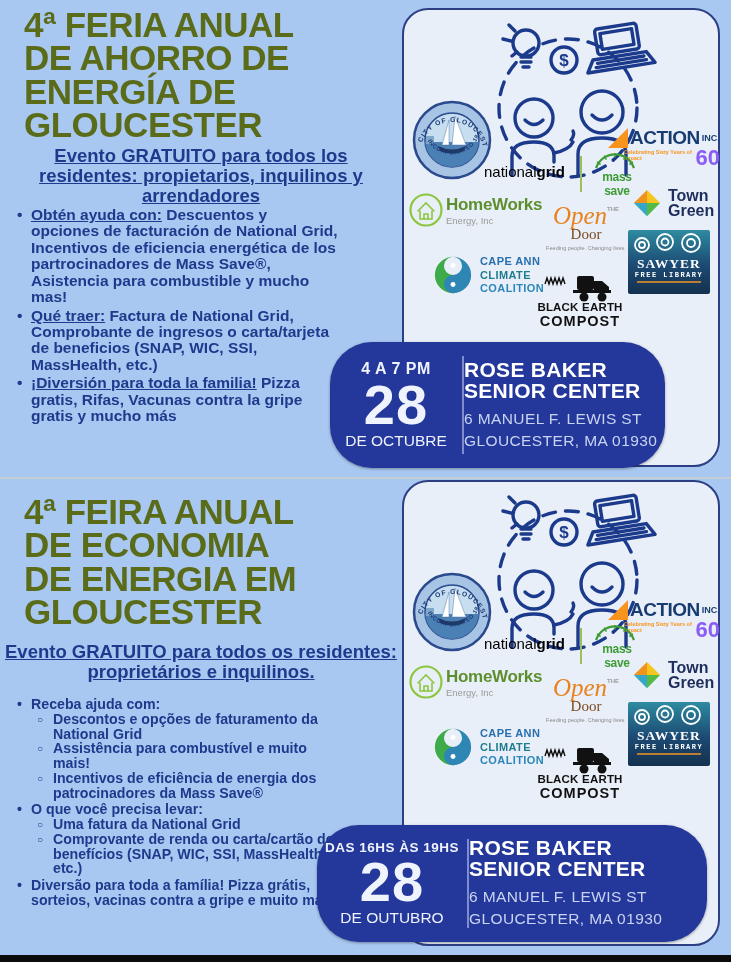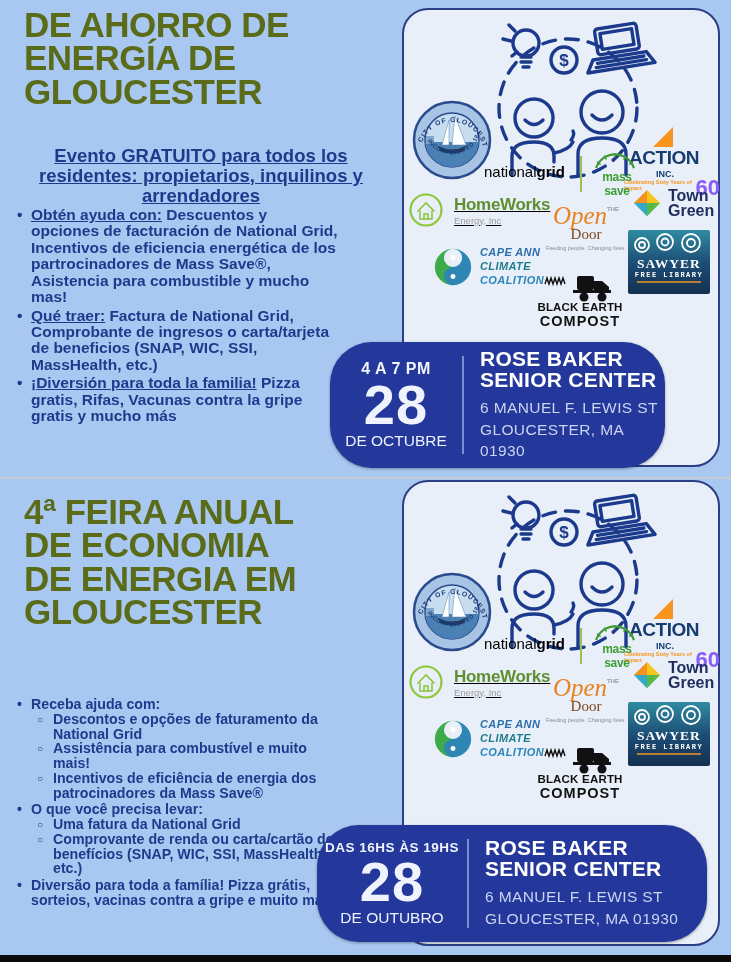--- a/index.html
+++ b/index.html
@@ -34,49 +34,49 @@
   .card{position:absolute;left:402px;width:318px;background:#e9eff8;
         border:2px solid #2c3f85;border-radius:26px;z-index:1;box-sizing:border-box;}
   .flyer-es .card{top:8px;height:459px;}
   .flyer-pt .card{top:1px;height:466px;}
 
   .illu{position:absolute;left:64px;top:2px;width:200px;height:170px;}
 
   .seal{position:absolute;left:8px;top:90px;width:80px;height:80px;}
 
   .action{position:absolute;left:204px;top:117px;width:112px;}
-  .action-row1{display:flex;align-items:center;flex-direction:column;}
+  .action-row1{display:flex;align-items:center;}
   .action-tri{width:0;height:0;border-bottom:20px solid #f7941d;border-left:20px solid transparent;margin-right:2px;}
   .action-name{color:#173d70;font-weight:800;font-size:19px;letter-spacing:-0.5px;}
   .action-inc{color:#173d70;font-weight:700;font-size:9px;margin-left:2px;}
   .action-row2{display:flex;align-items:flex-start;margin-top:0;}
   .action-tag{color:#f7941d;font-size:5.5px;font-weight:700;width:72px;margin-left:16px;}
   .action-60{color:#8b5cf6;font-size:22px;font-weight:800;line-height:0.8;}
 
   .ng{position:absolute;left:80px;top:153px;font-size:15px;color:#000000;}
   .ng-b{font-weight:800;}
   .ng-divider{position:absolute;left:176px;top:146px;width:2px;height:36px;background:#9dbf57;}
   .masssave{position:absolute;left:184px;top:142px;width:58px;text-align:center;}
   .masssave-text{color:#3f9c35;font-weight:800;font-size:12px;letter-spacing:-0.3px;}
 
   .homeworks{position:absolute;left:4px;top:182px;display:flex;align-items:center;}
-  .hw-text{margin-left:10px;text-decoration:underline;}
+  .hw-text{margin-left:2px;}
   .hw-name{color:#5e8f2e;font-weight:700;font-size:17px;letter-spacing:-0.3px;}
   .hw-sub{color:#9a9a9a;font-size:9.5px;text-align:left;}
 
   .towngreen{position:absolute;left:228px;top:178px;display:flex;align-items:center;}
   .tg-text{margin-left:6px;color:#1d2e5e;font-weight:800;font-size:16px;line-height:0.95;}
 
   .opendoor{position:absolute;left:138px;top:196px;width:88px;text-align:center;}
   .od-open{font-family:"Liberation Serif",serif;font-style:italic;color:#e8821e;font-size:25px;line-height:0.8;}
   .od-the{font-size:6px;color:#9a9a9a;font-weight:700;vertical-align:top;}
   .od-door{font-family:"Liberation Serif",serif;color:#7b4a21;font-size:15px;line-height:0.9;}
   .od-tag{color:#8a8a8a;font-size:5.6px;margin-top:3px;}
 
-  .capeann{position:absolute;left:28px;top:236px;display:flex;align-items:flex-start;font-style:italic;}
+  .capeann{position:absolute;left:28px;top:244px;display:flex;align-items:flex-end;}
   .ca-text{margin-left:6px;font-weight:800;font-size:11px;line-height:1.25;letter-spacing:0.4px;}
   .ca-1{color:#2a6fad;}.ca-2{color:#1f7d8d;}.ca-3{color:#2a86b8;}
 
   .sawyer{position:absolute;left:224px;top:220px;width:82px;height:64px;border-radius:2px;
           background:linear-gradient(#2e8ba0,#1c4a73 55%,#14314f);text-align:center;overflow:hidden;}
   .sw-1{color:#fff;font-family:"Liberation Serif",serif;font-weight:700;font-size:13.5px;letter-spacing:1px;line-height:1;margin-top:1px;}
   .sw-2{color:#fff;font-family:Liberation Mono, monospace;font-weight:700;font-size:7px;letter-spacing:1.5px;}
   .sw-tagbar{margin:2px auto 0;width:64px;height:2px;background:#d98a2b;opacity:0.85;}
 
   .blackearth{position:absolute;left:126px;top:264px;width:100px;text-align:center;color:#111;}
@@ -89,35 +89,36 @@
   .flyer-es .banner{left:330px;top:342px;width:335px;height:126px;}
   .flyer-pt .banner{left:317px;top:346px;width:390px;height:117px;}
   .banner-left{display:flex;flex-direction:column;align-items:center;justify-content:center;
                flex:0 0 132px;color:#eef3fd;}
   .flyer-pt .banner-left{flex:0 0 150px;}
   .banner-time{font-weight:800;font-size:16px;letter-spacing:0.5px;white-space:nowrap;}
   .flyer-pt .banner-time{font-size:13.5px;}
   .banner-day{font-weight:800;font-size:56px;line-height:0.95;letter-spacing:1px;}
   .banner-month{font-weight:400;font-size:15.5px;white-space:nowrap;}
   .banner-divider{width:2px;align-self:stretch;margin:14px 0;background:rgba(200,214,248,0.55);}
-  .banner-right{padding-left:16px;display:flex;flex-direction:column;justify-content:center;}
+  .banner-right{display:flex;flex-direction:column;justify-content:center;}
   .banner-venue{font-weight:800;font-size:21px;line-height:1.0;letter-spacing:0.3px;color:#fff;}
   .banner-addr{color:#c9d4f2;font-size:15.5px;letter-spacing:0.4px;line-height:1.35;margin-top:1px;}
   .banner-addr.first{margin-top:8px;}
 
   svg{display:block;}
 </style>
 </head>
 <body>
 
 <div class="poster">
 
   <div class="flyer flyer-es">
 
     <div class="title">
+      <div>4ª FERIA ANUAL</div>
       <div>DE AHORRO DE</div>
       <div>ENERGÍA DE</div>
       <div>GLOUCESTER</div>
     </div>
 
     <div class="subtitle">Evento GRATUITO para todos los residentes: propietarios, inquilinos y arrendadores</div>
 
     <ul class="bullets">
       <li>
         <span class="lead">Obtén ayuda con:</span><span> Descuentos y opciones de facturación de National Grid, Incentivos de eficiencia energética de los partrocinadores de Mass Save®, Asistencia para combustible y mucho mas!</span>
@@ -326,20 +327,21 @@
 
   <div class="flyer flyer-pt">
 
     <div class="title">
       <div>4ª FEIRA ANUAL</div>
       <div>DE ECONOMIA</div>
       <div>DE ENERGIA EM</div>
       <div>GLOUCESTER</div>
     </div>
 
+    <div class="subtitle">Evento GRATUITO para todos os residentes: proprietários e inquilinos.</div>
 
     <ul class="bullets">
       <li>
         <span class="lead-pt">Receba ajuda com:</span>
         <ul class="subs">
           <li>Descontos e opções de faturamento da National Grid</li>
           <li>Assistência para combustível e muito mais!</li>
           <li>Incentivos de eficiência de energia dos patrocinadores da Mass Save®</li>
         </ul>
       </li>

